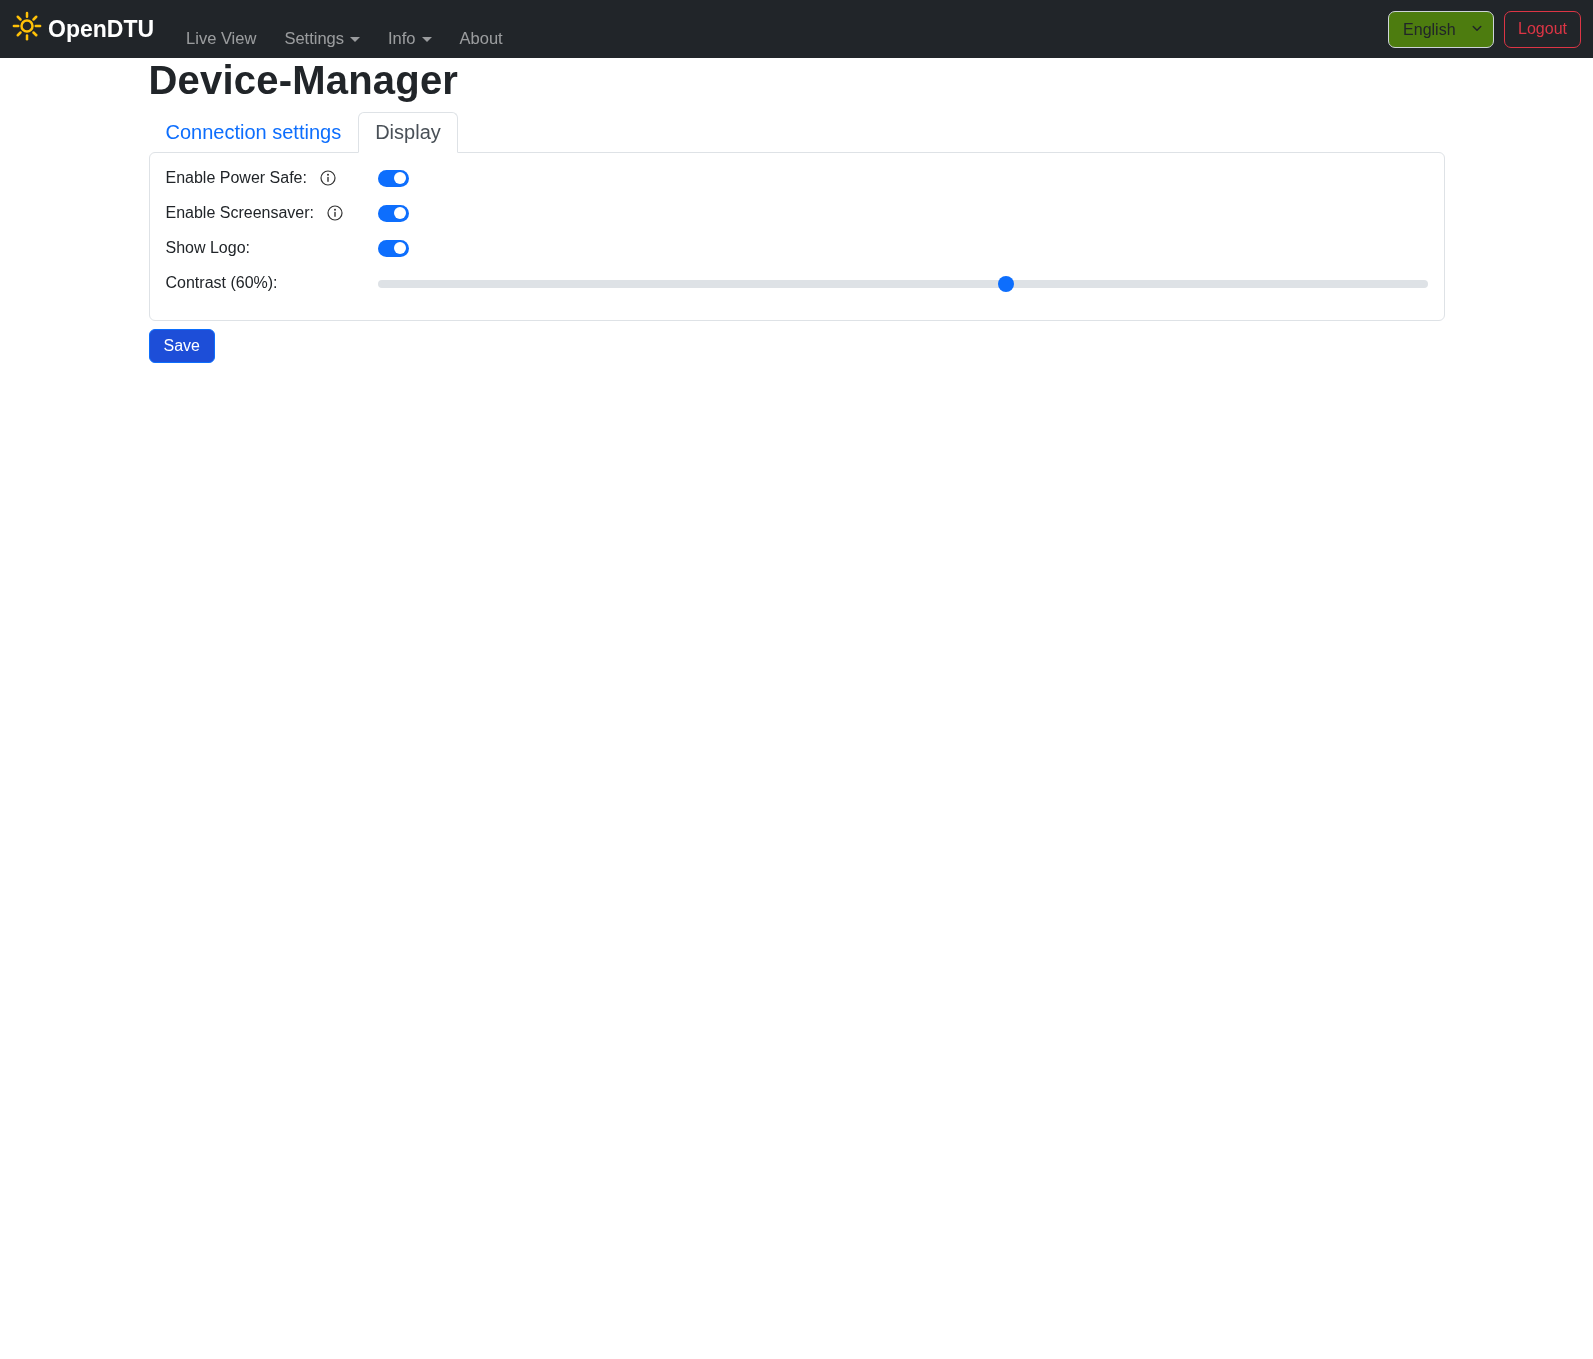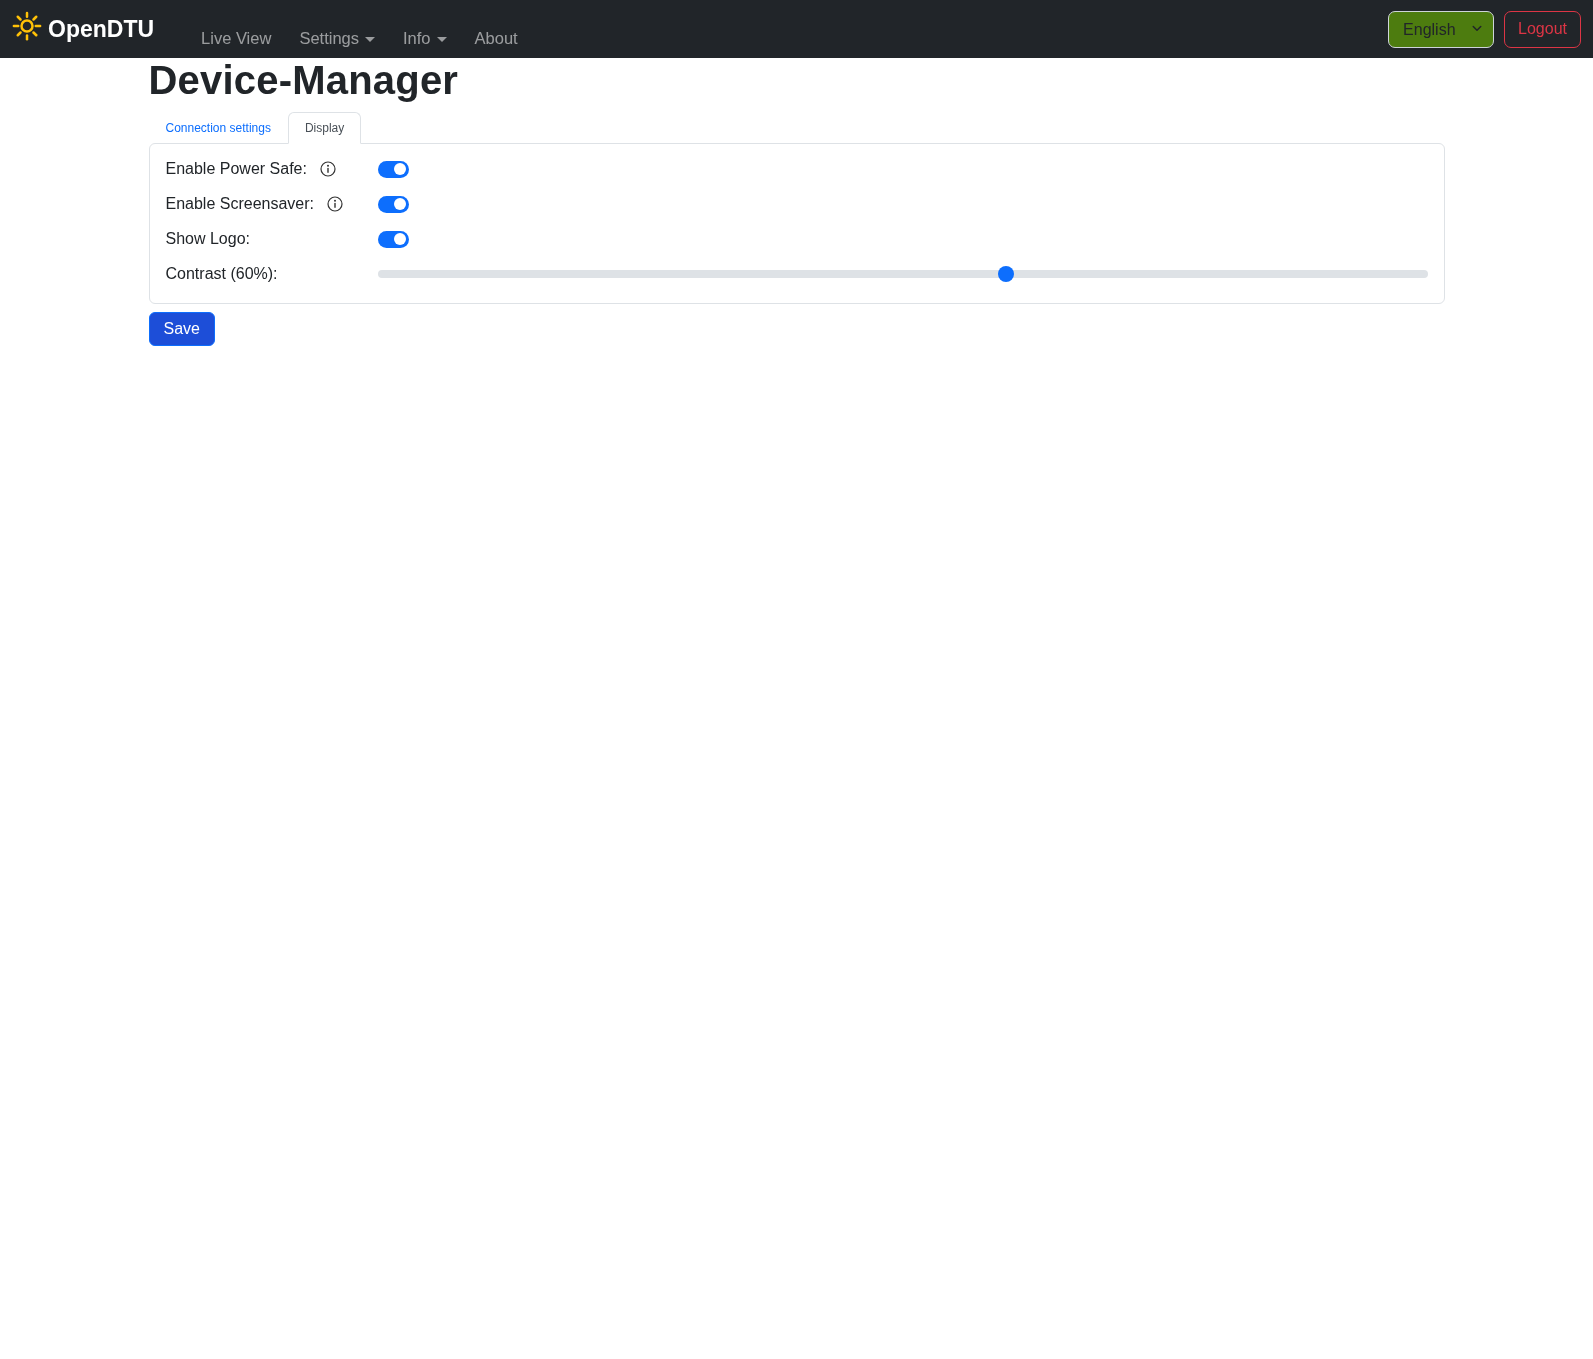--- a/index.html
+++ b/index.html
@@ -9,21 +9,20 @@
     color: #212529;
     font-size: 16px;
   }
   
   .navbar {
     background: #212529;
     height: 58px;
     display: flex;
     align-items: center;
     padding: 0 12px;
-    gap: 15px;
   }
   .brand {
     display: flex;
     align-items: center;
     gap: 6px;
     color: #ffffff;
     font-size: 23px;
     font-weight: 700;
     margin-right: 18px;
     cursor: pointer;
@@ -90,21 +89,21 @@
   .page-title {
     font-size: 40px;
     font-weight: 600;
     color: #212529;
     margin-bottom: 9px;
     letter-spacing: 0.2px;
   }
   
   .tabs { display: flex; align-items: flex-end; }
   .tab {
-    font-size: 12px;
+    font-size: 20px;
     padding: 8px 16px;
     cursor: pointer;
     border: 1px solid transparent;
     border-top-left-radius: 6px;
     border-top-right-radius: 6px;
     margin-bottom: -1px;
     position: relative;
     z-index: 2;
   }
   .tab.inactive { color: #0d6efd; }
@@ -121,21 +120,21 @@
     padding: 16px;
     position: relative;
     z-index: 1;
   }
   .form-row {
     display: flex;
     align-items: center;
     margin-bottom: 17px;
   }
   .form-row:last-child { margin-bottom: 0; }
-  .form-row.slider-row { margin-top: 7px; margin-bottom: 4px; }
+  .form-row.slider-row { margin-top: 7px; margin-bottom: 12px; align-items: flex-end; }
   .form-label {
     width: 212px;
     flex: 0 0 212px;
     font-size: 16px;
     color: #212529;
     display: flex;
     align-items: center;
     gap: 13px;
   }
   .form-control-col { flex: 1; display: flex; align-items: center; }

